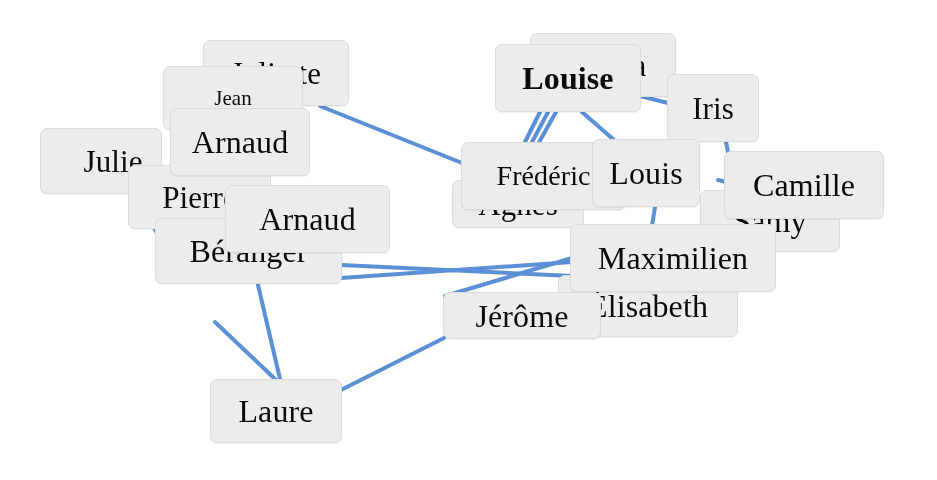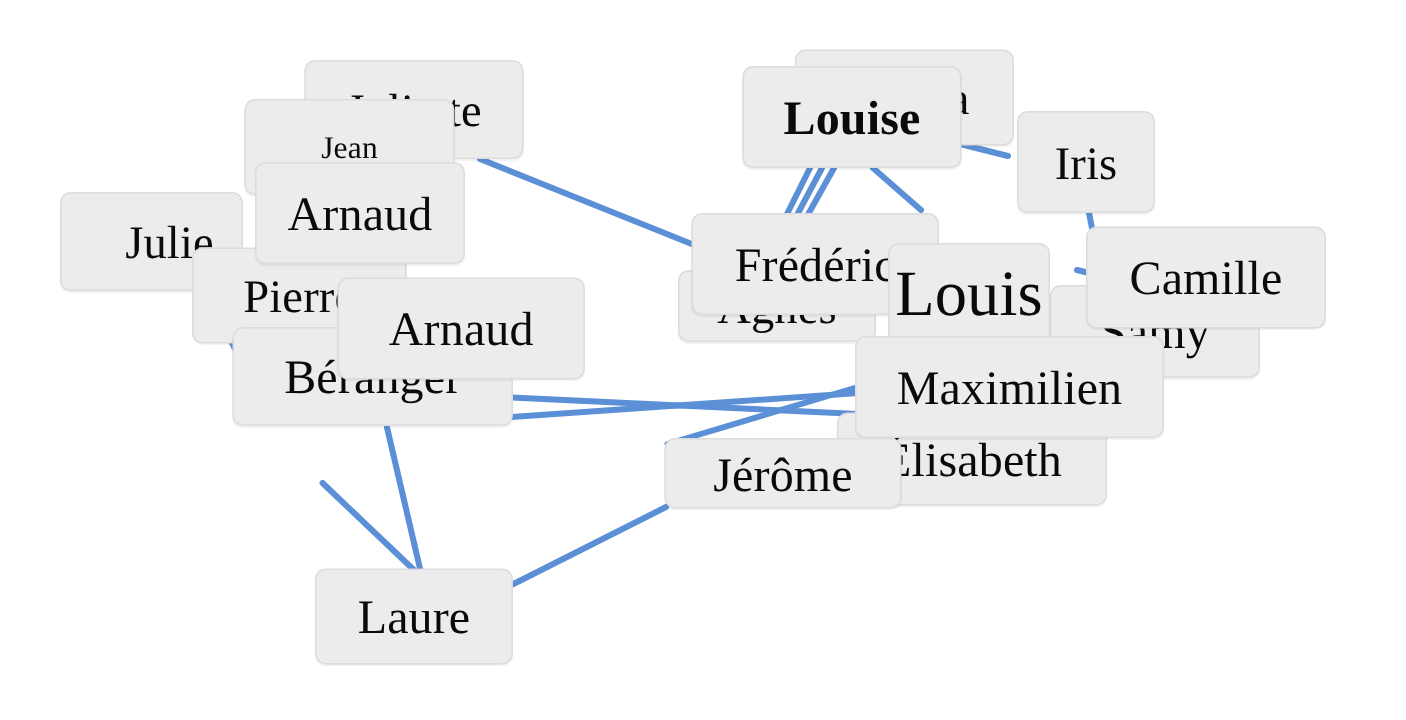--- a/index.html
+++ b/index.html
@@ -101,30 +101,30 @@
       </div>
       <div class="node" style="left: 443px; top: 292px; width: 158px; height: 47px; z-index: 12; font-size: 32px;">
         <span class="node-label">Jérôme</span>
       </div>
       <div class="node" style="left: 530px; top: 33px; width: 146px; height: 64px; z-index: 1; font-size: 31px;">
         <span class="node-label">Sophia</span>
       </div>
       <div class="node" style="left: 495px; top: 44px; width: 146px; height: 68px; z-index: 4; font-size: 32px; font-weight: bold;">
         <span class="node-label">Louise</span>
       </div>
-      <div class="node" style="left: 667px; top: 74px; width: 92px; height: 68px; z-index: 3; font-size: 31px; margin-left: 11px;">
+      <div class="node" style="left: 667px; top: 74px; width: 92px; height: 68px; z-index: 3; font-size: 31px;">
         <span class="node-label">Iris</span>
       </div>
-      <div class="node" style="left: 461px; top: 142px; width: 165px; height: 68px; z-index: 5; font-size: 32px;">
+      <div class="node" style="left: 461px; top: 142px; width: 165px; height: 68px; z-index: 5; font-size: 28px;">
         <span class="node-label">Frédéric</span>
       </div>
       <div class="node" style="left: 452px; top: 180px; width: 132px; height: 48px; z-index: 2; font-size: 31px;">
         <span class="node-label">Agnès</span>
       </div>
-      <div class="node" style="left: 592px; top: 139px; width: 108px; height: 68px; z-index: 7; font-size: 43px; margin-top: 23px;">
+      <div class="node" style="left: 592px; top: 139px; width: 108px; height: 68px; z-index: 7; font-size: 32px;">
         <span class="node-label">Louis</span>
       </div>
       <div class="node" style="left: 724px; top: 151px; width: 160px; height: 68px; z-index: 4; font-size: 32px;">
         <span class="node-label">Camille</span>
       </div>
       <div class="node" style="left: 700px; top: 190px; width: 140px; height: 62px; z-index: 3; font-size: 32px;">
         <span class="node-label">Samy</span>
       </div>
       <div class="node" style="left: 558px; top: 275px; width: 180px; height: 62px; z-index: 6; font-size: 32px;">
         <span class="node-label">Élisabeth</span>

